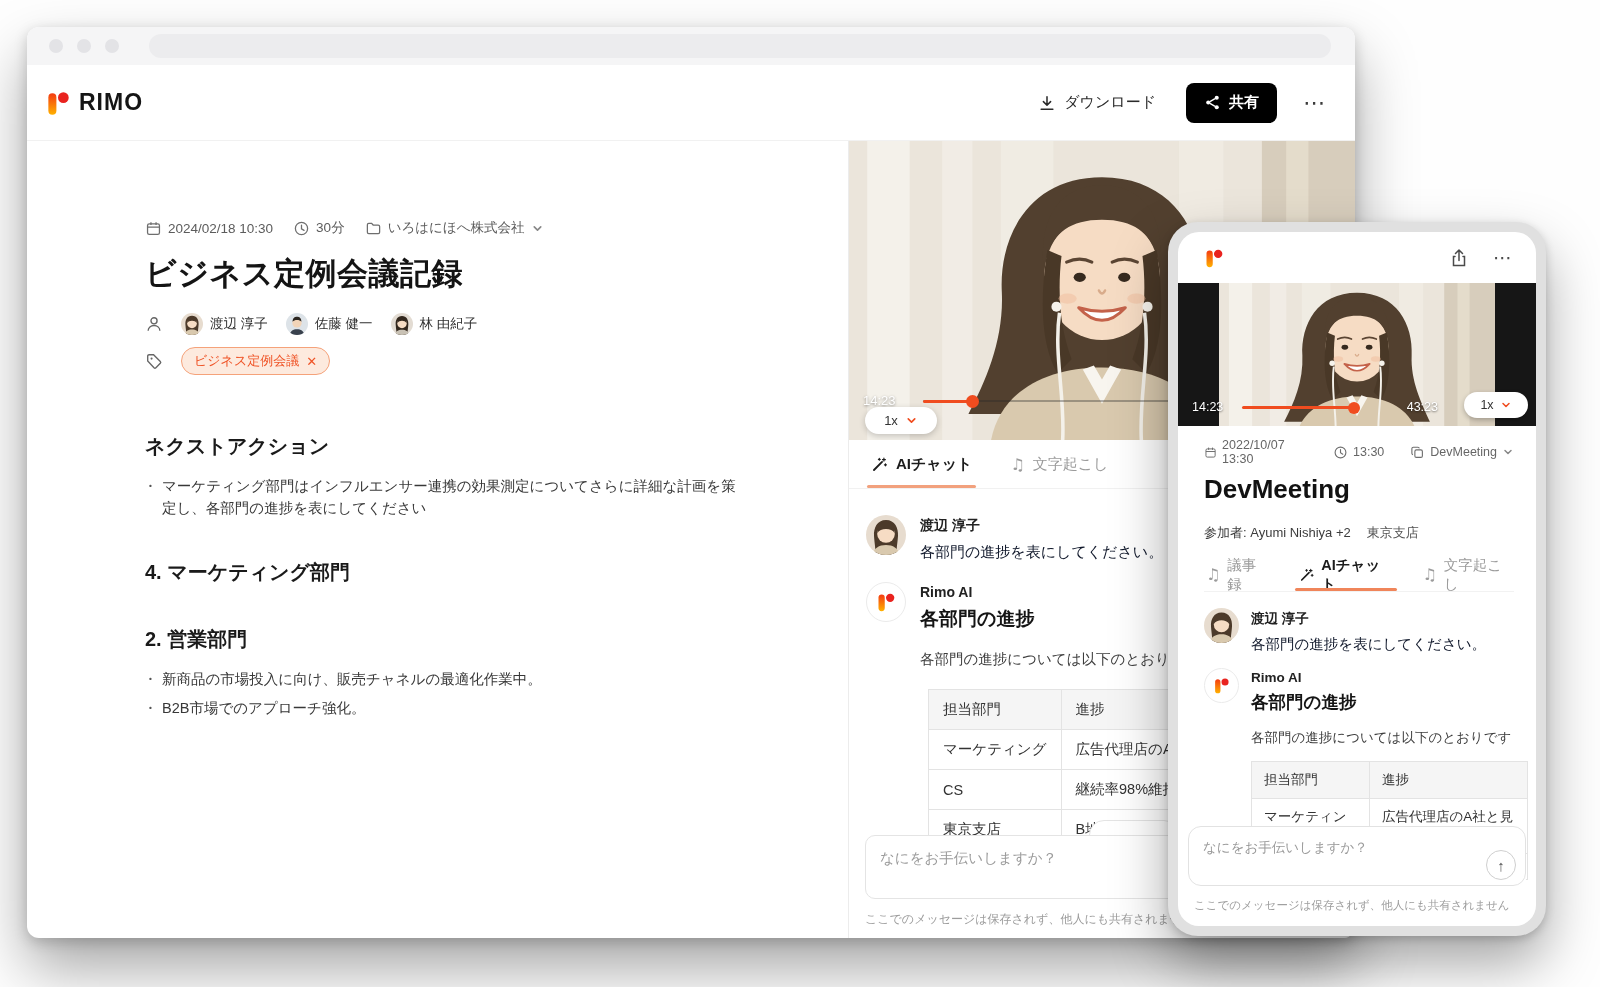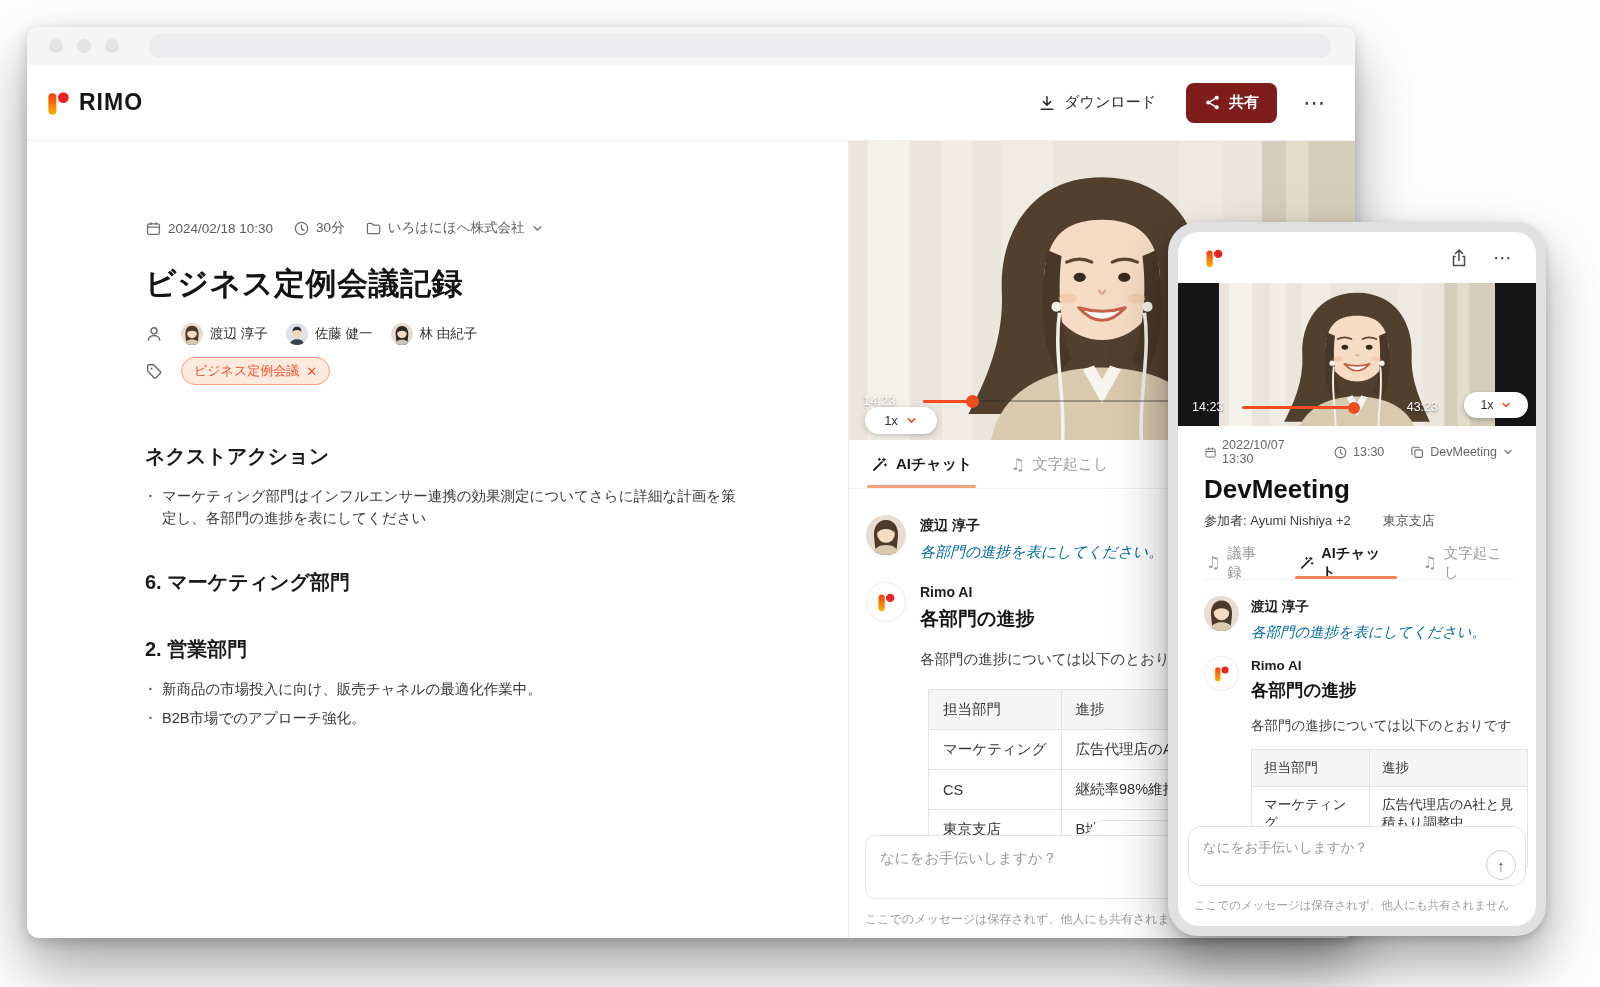--- a/index.html
+++ b/index.html
@@ -14,31 +14,31 @@
   .chrome .dot { width:14px; height:14px; border-radius:50%; background:#e3e3e6; margin-right:14px; }
   .chrome .urlbar { margin-left:16px; height:24px; flex:1; margin-right:24px; background:#ececee; border-radius:12px; }
 
   
   .appheader { height:76px; background:#fff; border-bottom:1px solid #f1f1f1; display:flex; align-items:center; padding:0 28px 0 18px; }
   .brand { display:flex; align-items:center; gap:8px; }
   .brand svg { display:block; }
   .brand-name { font-size:23px; font-weight:800; letter-spacing:1px; color:#151515; }
   .header-spacer { flex:1; }
   .hdr-download { display:flex; align-items:center; gap:8px; color:#2a2a2a; font-size:15px; cursor:pointer; margin-right:30px; }
-  .hdr-share { display:flex; align-items:center; gap:8px; background:#7f1d1d; color:#fff; font-size:15px; font-weight:700;
+  .hdr-share { display:flex; align-items:center; gap:8px; background:#000000; color:#fff; font-size:15px; font-weight:700;
     height:40px; padding:0 18px; border-radius:8px; border:none; cursor:pointer;text-align:right; }
   .hdr-more { font-size:22px; color:#3a3a3a; letter-spacing:2px; margin-left:26px; cursor:pointer; line-height:1; }
 
   
   .main { position:absolute; top:114px; left:0; right:0; bottom:0; display:flex; }
   .doc { flex:1; overflow:hidden; padding:78px 40px 0 118px; }
   .meta-row { display:flex; align-items:center; gap:20px; color:#5c5c5c; font-size:13.5px; }
   .meta-item { display:flex; align-items:center; gap:6px; }
   .meta-item svg { color:#6e6e6e; }
-  .doc-title { margin-top:26px; font-size:31px; font-weight:800; color:#141414; letter-spacing:.5px; }
+  .doc-title { margin-top:16px; font-size:31px; font-weight:800; color:#141414; letter-spacing:.5px; }
   .people-row { display:flex; align-items:center; gap:18px; margin-top:18px; color:#2f2f2f; font-size:13.5px; }
   .person { display:flex; align-items:center; gap:7px; }
   .person .av { width:22px; height:22px; border-radius:50%; overflow:hidden; flex:0 0 auto; }
   .tag-row { display:flex; align-items:center; gap:18px; margin-top:12px; }
   .tag-chip { display:flex; align-items:center; gap:7px; background:#fdeade; border:1px solid #f5a27a; color:#ef5326;
     font-size:13px; padding:4px 12px; border-radius:15px; }
   .tag-chip .x { font-weight:700; cursor:pointer; }
 
   .sec-h { font-size:20px; font-weight:800; color:#1a1a1a; }
   .sec-1 { margin-top:58px; }
@@ -65,21 +65,21 @@
   .tab { display:flex; align-items:center; gap:8px; font-size:15px; color:#9b9b9b; position:relative; cursor:pointer; }
   .tab.active { color:#1c1c1c; font-weight:600; }
   .tab.active::after { content:""; position:absolute; left:-4px; right:-4px; bottom:0; height:3px; background:#f2a17d; border-radius:2px; }
   .tab .note { font-size:16px; }
 
   .chat { flex:1; overflow:hidden; padding:26px 0 0 17px; position:relative; }
   .msg { display:flex; gap:14px; margin-bottom:20px; }
   .msg .av { width:40px; height:40px; border-radius:50%; overflow:hidden; flex:0 0 auto; }
   .msg .av.ai { background:#fff; border:1px solid #ebebeb; display:flex; align-items:center; justify-content:center; }
   .msg .name { font-size:14px; color:#222; font-weight:600; padding-top:2px; }
-  .msg .text { font-size:15px; color:#0369a1; margin-top:8px;font-style:italic; }
+  .msg .text { font-size:15px; color:#0f172a; margin-top:8px; }
   .msg .ai-h { font-size:19px; font-weight:800; color:#151515; margin-top:6px; }
   .msg .ai-p { font-size:14.5px; color:#3d3d3d; margin-top:18px; white-space:nowrap; }
 
   table.progress { border-collapse:collapse; margin:14px 0 0 62px; }
   table.progress th, table.progress td { border:1px solid #e3e3e3; font-size:14.5px; color:#333;
     padding:10px 14px; text-align:left; font-weight:400; white-space:nowrap; }
   table.progress th { background:#f5f5f5; }
   table.progress .c1 { min-width:132px; }
 
   .chip-ghost { position:absolute; height:30px; border:1px solid #e4e4e4; border-radius:15px; background:#fff; }
@@ -109,21 +109,21 @@
   .pv-dot { position:absolute; left:170px; bottom:12px; width:12px; height:12px; border-radius:50%; background:#f04c1f; }
   .pv-pill { position:absolute; right:8px; bottom:8px; width:64px; height:26px; background:#fff; border-radius:14px;
     display:flex; align-items:center; justify-content:center; gap:6px; font-size:12.5px; color:#333;
     box-shadow:0 2px 5px rgba(0,0,0,.25); cursor:pointer; }
   .pv-pill svg { color:#f04c1f; }
 
   .pbody { padding:12px 22px 0 26px; }
   .pmeta { display:flex; align-items:center; gap:26px; color:#666; font-size:12.5px; }
   .pmeta .meta-item { gap:5px; }
   .ptitle { margin-top:8px; font-size:26px; font-weight:800; color:#121212; }
-  .ppl { margin-top:7px; font-size:13px; color:#3c3c3c; display:flex; gap:32px; }
+  .ppl { margin-top:19px; font-size:13px; color:#3c3c3c; display:flex; gap:16px; }
   .ppl .more-link { color:#555; cursor:pointer; }
   .ptabs { display:flex; gap:30px; margin-top:16px; height:34px; border-bottom:1px solid #f2f2f2; padding-left:2px; }
   .ptabs .tab { font-size:14.5px; gap:7px; }
   .ptabs .tab.active::after { background:#f0855a; }
 
   .pchat { padding:16px 0 0 0; }
   .pchat .msg { gap:12px; margin-bottom:14px; }
   .pchat .msg .av { width:35px; height:35px; }
   .pchat .msg .name { font-size:13.5px; }
   .pchat .msg .text { font-size:14.5px; margin-top:7px; }
@@ -353,21 +353,21 @@
             <span>ビジネス定例会議</span>
             <span class="x">✕</span>
           </span>
         </div>
 
         <h2 class="sec-h sec-1">ネクストアクション</h2>
         <ul class="bullets">
           <li>マーケティング部門はインフルエンサー連携の効果測定についてさらに詳細な計画を策定し、各部門の進捗を表にしてください</li>
         </ul>
 
-        <h2 class="sec-h sec-g">6. マーケティング部門</h2>
+        <h2 class="sec-h sec-g">4. マーケティング部門</h2>
 
         <h2 class="sec-h sec-g">2. 営業部門</h2>
         <ul class="bullets">
           <li>新商品の市場投入に向け、販売チャネルの最適化作業中。</li>
           <li>B2B市場でのアプローチ強化。</li>
 
         </ul>
 
       </div>
 

